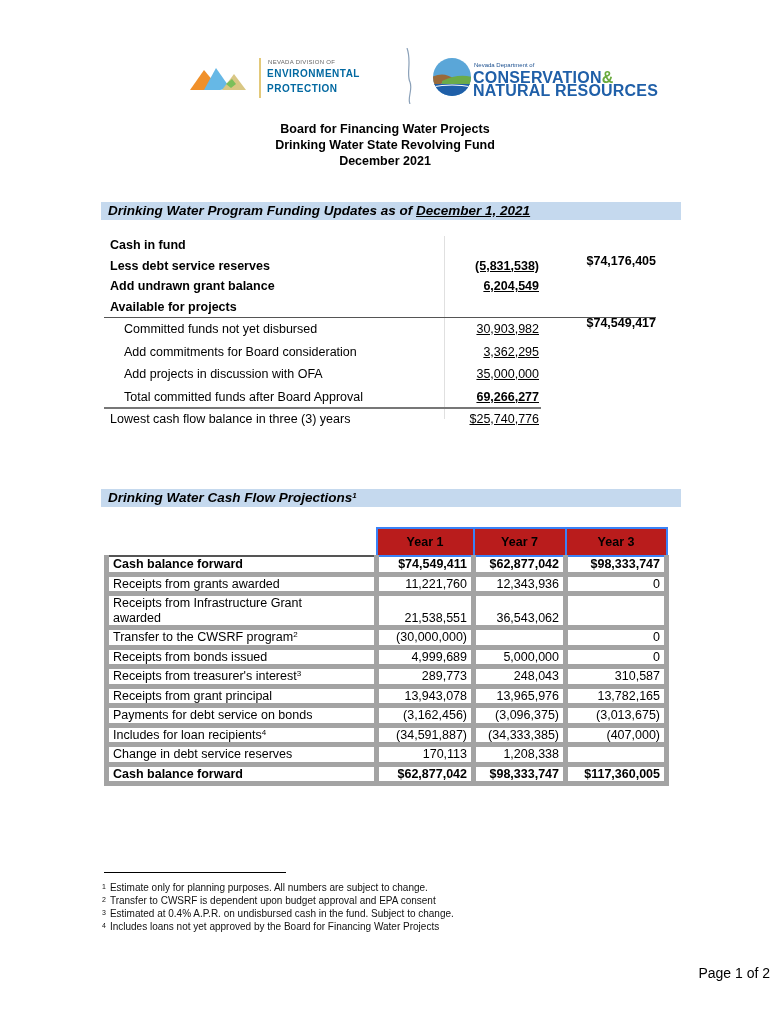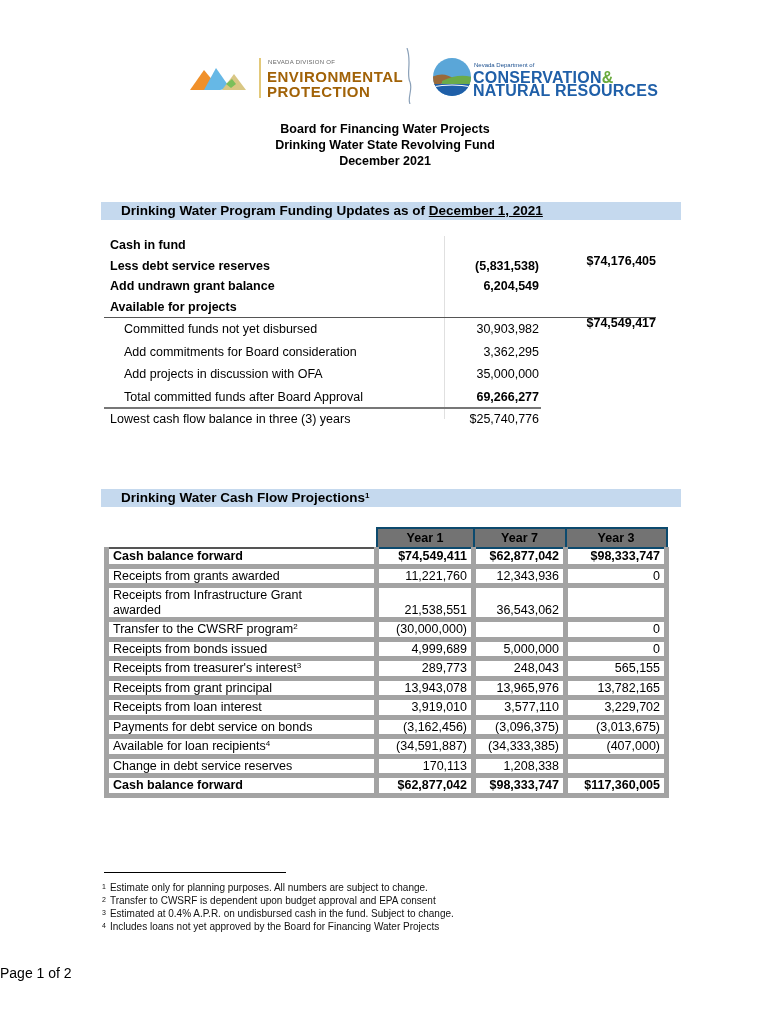--- a/index.html
+++ b/index.html
@@ -4,79 +4,79 @@
 <style>
   * { box-sizing: border-box; margin: 0; padding: 0; }
   html, body { width: 770px; height: 1024px; background: #ffffff; }
   body { position: relative; font-family: "Liberation Sans", sans-serif; color: #000; overflow: hidden; }
 
   
   .logos { position: absolute; left: 0; top: 44px; width: 770px; height: 62px; }
   .ndep-mark { position: absolute; left: 190px; top: 18px; width: 56px; height: 30px; }
   .ndep-rule { position: absolute; left: 259px; top: 14px; width: 2px; height: 40px; background: #e3c97a; }
   .ndep-small { position: absolute; left: 268px; top: 15px; font-size: 6px; color: #666; letter-spacing: 0.3px; }
-  .ndep-big { position: absolute; left: 267px; font-size: 15px; font-weight: bold; color: #a16207; letter-spacing: 0.5px; }
+  .ndep-big { position: absolute; left: 267px; font-size: 10px; font-weight: bold; color: #0369a1; letter-spacing: 0.5px; }
   .ndep-big.l1 { top: 24px; }
   .ndep-big.l2 { top: 39px; }
   .divider-curve { position: absolute; left: 404px; top: 4px; width: 10px; height: 56px; }
   .dcnr-mark { position: absolute; left: 432px; top: 13px; width: 40px; height: 40px; }
   .dcnr-small { position: absolute; left: 474px; top: 18px; font-size: 6px; color: #1b4f8f; }
   .dcnr-big { position: absolute; left: 473px; font-size: 16px; font-weight: bold; color: #1f5fa8; letter-spacing: 0.2px; }
   .dcnr-big.l1 { top: 25px; }
   .dcnr-big.l2 { top: 38px; }
   .amp { color: #6aaa3e; font-weight: bold; }
 
   
   .title-block { position: absolute; left: 0; top: 121px; width: 770px; text-align: center; font-weight: bold; font-size: 12.5px; line-height: 16px; }
 
   
-  .section-bar { position: absolute; left: 101px; width: 580px; height: 18px; background: #c5d9ee; font-weight: bold; font-size: 13.5px; line-height: 18px; padding-left: 20px; }
+  .section-bar { position: absolute; left: 101px; width: 580px; height: 18px; background: #c5d9ee; font-weight: bold; font-size: 13.5px; line-height: 18px; padding-left: 7px; font-style: italic; }
   .section-bar.s1 { top: 202px; }
   .section-bar.s2 { top: 489px; }
   .section-bar u { text-decoration: underline; }
   .section-bar sup { font-size: 8px; vertical-align: top; position: relative; top: -2px; }
 
   
   .fund { position: absolute; left: 104px; top: 236px; width: 552px; font-size: 12.5px; }
   .frow { position: relative; height: 20.5px; }
   .frow .lbl { position: absolute; left: 6px; top: 2px; }
-  .frow .c1 { position: absolute; right: 117px; top: 2px; text-align: right; }
+  .frow .c1 { position: absolute; right: 117px; top: 2px; text-align: right; text-decoration: underline; }
   .frow .c2 { position: absolute; right: 0; top: 2px; text-align: right; margin-top: 16px; }
   .frow.bold { font-weight: bold; }
   .frow.underline-full { border-bottom: 1.5px solid #555; }
   .frow.sub { height: 22.5px; font-weight: normal; }
   .frow.sub .lbl { left: 20px; top: 4px; }
   .frow.sub .c1 { top: 4px; }
   .total-line { position: absolute; left: 0; width: 437px; border-bottom: 2px solid #777; }
   .vline { position: absolute; left: 340px; top: 0; width: 1px; background: #e0e0e0; }
 
   
   .cf { position: absolute; left: 104px; top: 527px; border-collapse: collapse; font-size: 12.5px; }
   .cf td, .cf th { padding: 0 4px; line-height: 14.5px; }
   .cf th { font-weight: bold; font-size: 12.5px; text-align: center; }
-  .cf .hdr th.yr { background: #737373; border: 2px solid #0c4a6e; height: 20px; }
+  .cf .hdr th.yr { background: #b91c1c; border: 2px solid #3b82f6; height: 28px; }
   .cf .hdr th.blank { border: none; background: transparent; }
   .cf td { border: 5px solid #a3a3a3; height: 17px; vertical-align: bottom; }
   .cf td.lbl { width: 270px; text-align: left; }
   .cf td.num { text-align: right; }
   .cf td.y1 { width: 97px; }
   .cf td.y2 { width: 92px; }
   .cf td.y3 { width: 101px; }
   .cf tr.bold td { font-weight: bold; }
   .cf tr.first td { border-top: 2px solid #555; }
   .cf tr.two-line td { height: 32px; }
   .cf sup { font-size: 8px; vertical-align: top; position: relative; top: -2px; }
 
   
   .fn-rule { position: absolute; left: 104px; top: 872px; width: 182px; border-top: 1px solid #000; }
   .footnotes { position: absolute; left: 102px; top: 881px; font-size: 10px; color: #111; }
   .footnotes .fn { height: 13px; line-height: 13px; white-space: nowrap; }
   .footnotes sup { font-size: 7px; vertical-align: top; position: relative; top: -1px; margin-right: 4px; }
 
-  .page-num { position: absolute; left: 0; top: 965px; width: 770px; text-align: left; font-size: 14px; }
+  .page-num { position: absolute; left: 0; top: 965px; width: 770px; text-align: right; font-size: 14px; }
 </style>
 </head>
 <body>
 
 <div class="logos">
   <svg class="ndep-mark" viewBox="0 0 56 30">
     <polygon points="0,28 14,8 24,20 18,28" fill="#f0902a"></polygon>
     <polygon points="14,28 26,6 40,26 30,28" fill="#66b8e6"></polygon>
     <polygon points="32,28 44,12 56,28" fill="#d9c784"></polygon>
     <polygon points="36,22 42,17 46,22 41,26" fill="#7bbf5a"></polygon>
@@ -205,42 +205,36 @@
   <tr>
     <td class="lbl"><span>Receipts from bonds issued</span></td>
     <td class="num y1">4,999,689</td>
     <td class="num y2">5,000,000</td>
     <td class="num y3">0</td>
   </tr>
   <tr>
     <td class="lbl"><span>Receipts from treasurer's interest</span><sup>3</sup></td>
     <td class="num y1">289,773</td>
     <td class="num y2">248,043</td>
-    <td class="num y3">565,155</td>
+    <td class="num y3">310,587</td>
   </tr>
   <tr>
     <td class="lbl"><span>Receipts from grant principal</span></td>
     <td class="num y1">13,943,078</td>
     <td class="num y2">13,965,976</td>
     <td class="num y3">13,782,165</td>
   </tr>
   <tr>
-    <td class="lbl"><span>Receipts from loan interest</span></td>
-    <td class="num y1">3,919,010</td>
-    <td class="num y2">3,577,110</td>
-    <td class="num y3">3,229,702</td>
-  </tr>
-  <tr>
     <td class="lbl"><span>Payments for debt service on bonds</span></td>
     <td class="num y1">(3,162,456)</td>
     <td class="num y2">(3,096,375)</td>
     <td class="num y3">(3,013,675)</td>
   </tr>
   <tr>
-    <td class="lbl"><span>Available for loan recipients</span><sup>4</sup></td>
+    <td class="lbl"><span>Includes for loan recipients</span><sup>4</sup></td>
     <td class="num y1">(34,591,887)</td>
     <td class="num y2">(34,333,385)</td>
     <td class="num y3">(407,000)</td>
   </tr>
   <tr>
     <td class="lbl"><span>Change in debt service reserves</span></td>
     <td class="num y1">170,113</td>
     <td class="num y2">1,208,338</td>
     <td class="num y3"></td>
   </tr>

